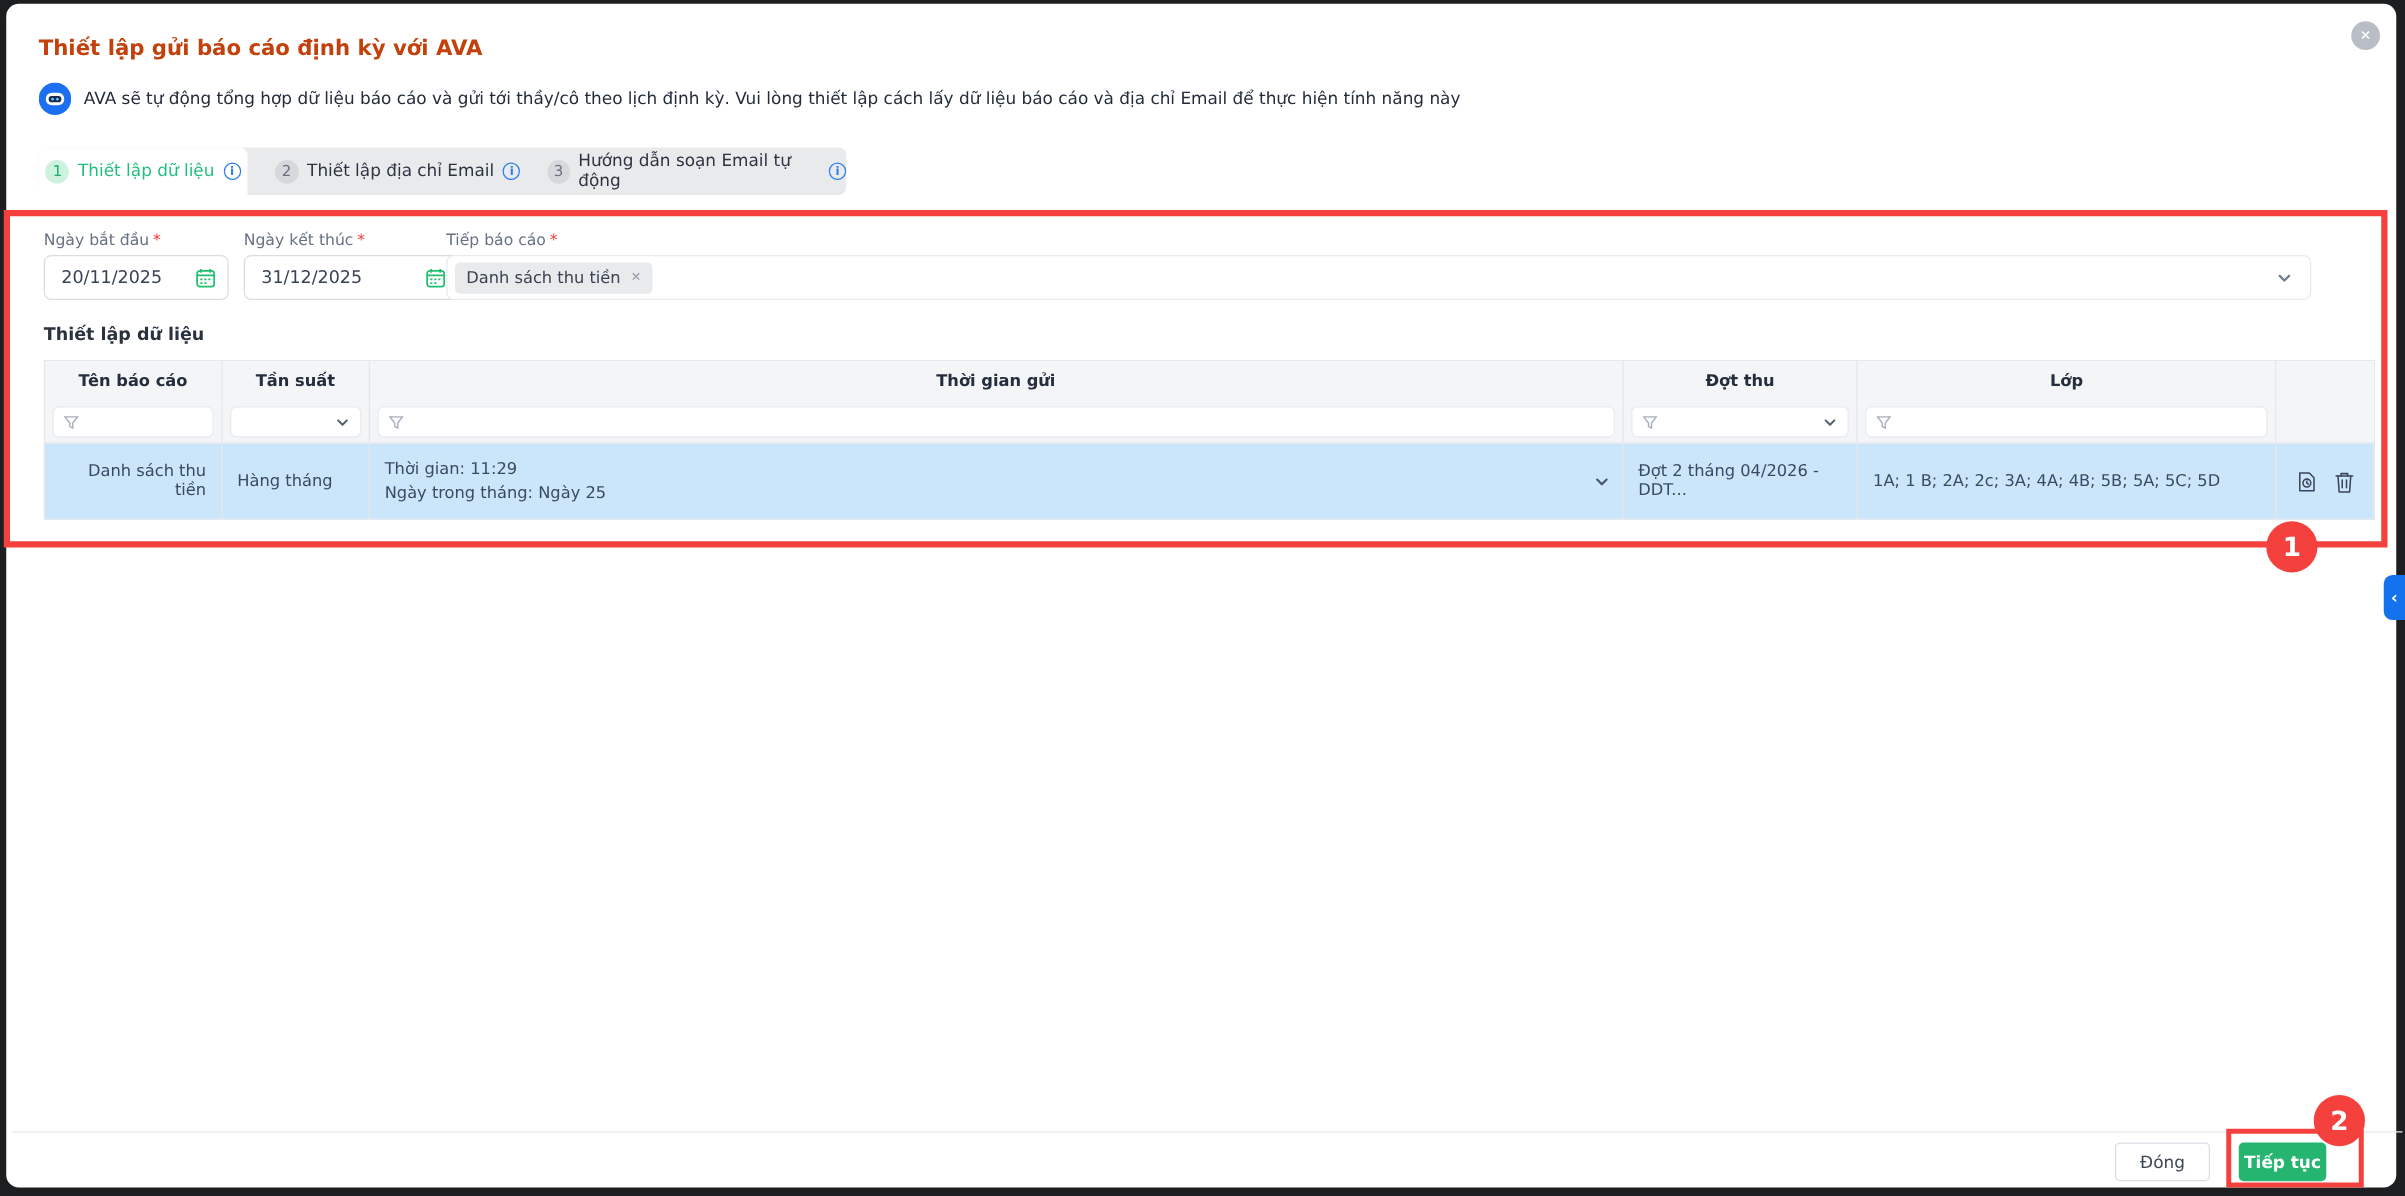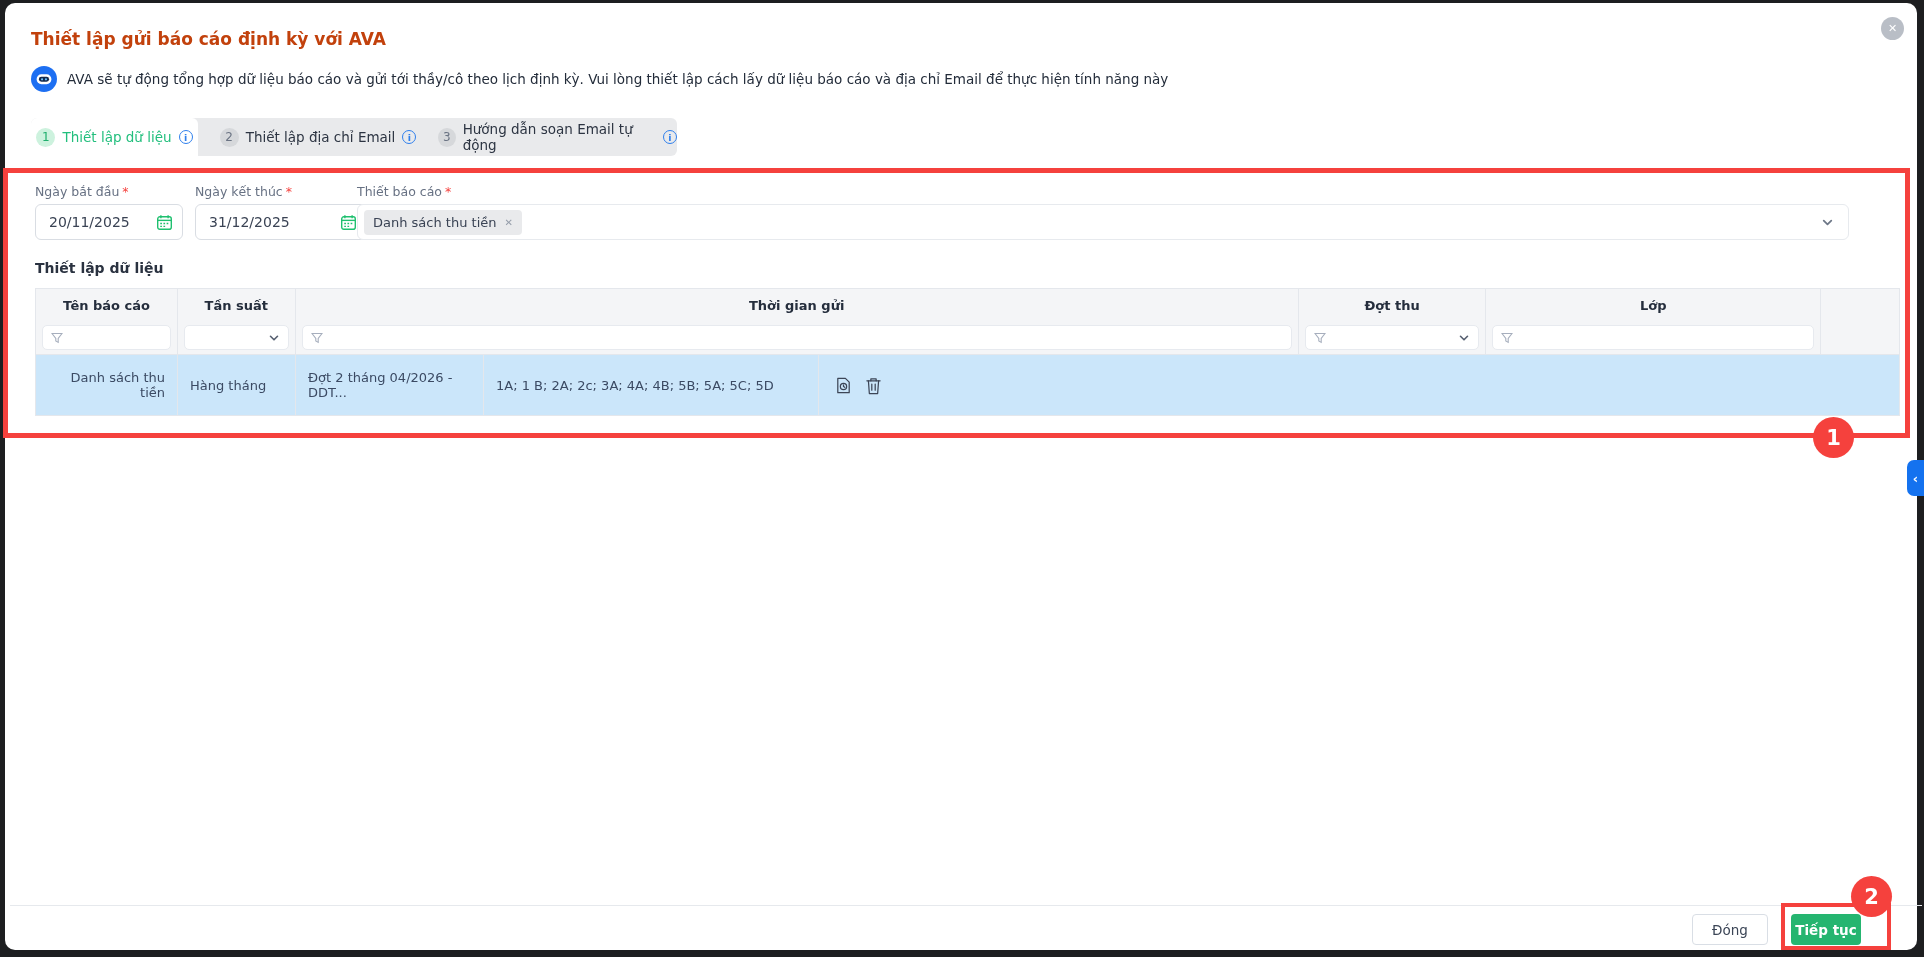--- a/index.html
+++ b/index.html
@@ -146,21 +146,21 @@
     </div>
   </div>
 
   <div class="abs fld-label" style="left:30px;">
     <span>Ngày bắt đầu</span><span class="req">*</span>
   </div>
   <div class="abs fld-label" style="left:190px;">
     <span>Ngày kết thúc</span><span class="req">*</span>
   </div>
   <div class="abs fld-label" style="left:352px;">
-    <span>Thiết báo cáo</span><span class="req">*</span>
+    <span>Tiếp báo cáo</span><span class="req">*</span>
   </div>
 
   <div class="abs inp-box" style="left:30px;width:148px;">
     <input readonly="" value="20/11/2025" style="">
     <span class="icon-btn">
       <svg width="17" height="17" viewBox="0 0 16 16" fill="none" stroke="#1fc06f" stroke-width="1.3">
         <rect x="1.6" y="2.6" width="12.8" height="11.8" rx="2"></rect>
         <line x1="1.6" y1="6" x2="14.4" y2="6"></line>
         <line x1="4.6" y1="1.2" x2="4.6" y2="4"></line>
         <line x1="11.4" y1="1.2" x2="11.4" y2="4"></line>
@@ -244,20 +244,29 @@
           <svg width="12" height="12" viewBox="0 0 12 12" fill="none" stroke="#a6aebd" stroke-width="1.1">
               <path d="M1 1.5h10L7.2 6.4v4L4.8 9V6.4L1 1.5z"></path>
             </svg>
         </div>
       </div>
       <div class="cell c6"></div>
     </div>
     <div class="tr tr-data">
       <div class="cell td c1">Danh sách thu tiền</div>
       <div class="cell td c2">Hàng tháng</div>
+      <div class="cell td c3 td-send">
+        <span>Thời gian: 11:29</span>
+        <span>Ngày trong tháng: Ngày 25</span>
+        <span class="row-caret">
+          <svg width="13" height="13" viewBox="0 0 12 12" fill="none" stroke="#4a566b" stroke-width="1.6" stroke-linecap="round" stroke-linejoin="round">
+              <path d="M2.5 4.3L6 7.8l3.5-3.5"></path>
+            </svg>
+        </span>
+      </div>
       <div class="cell td c4">Đợt 2 tháng 04/2026 - DDT...</div>
       <div class="cell td c5">1A; 1 B; 2A; 2c; 3A; 4A; 4B; 5B; 5A; 5C; 5D</div>
       <div class="cell c6 actions">
         <span class="icon-btn">
           <svg width="19" height="19" viewBox="0 0 20 20" fill="none" stroke="#3c4556" stroke-width="1.3">
             <path d="M4 2.5h8l4 4v11H4z" stroke-linejoin="round"></path>
             <circle cx="10" cy="11" r="3.3"></circle>
             <path d="M10 9.4V11l1.3.9" stroke-linecap="round"></path>
           </svg>
         </span>

